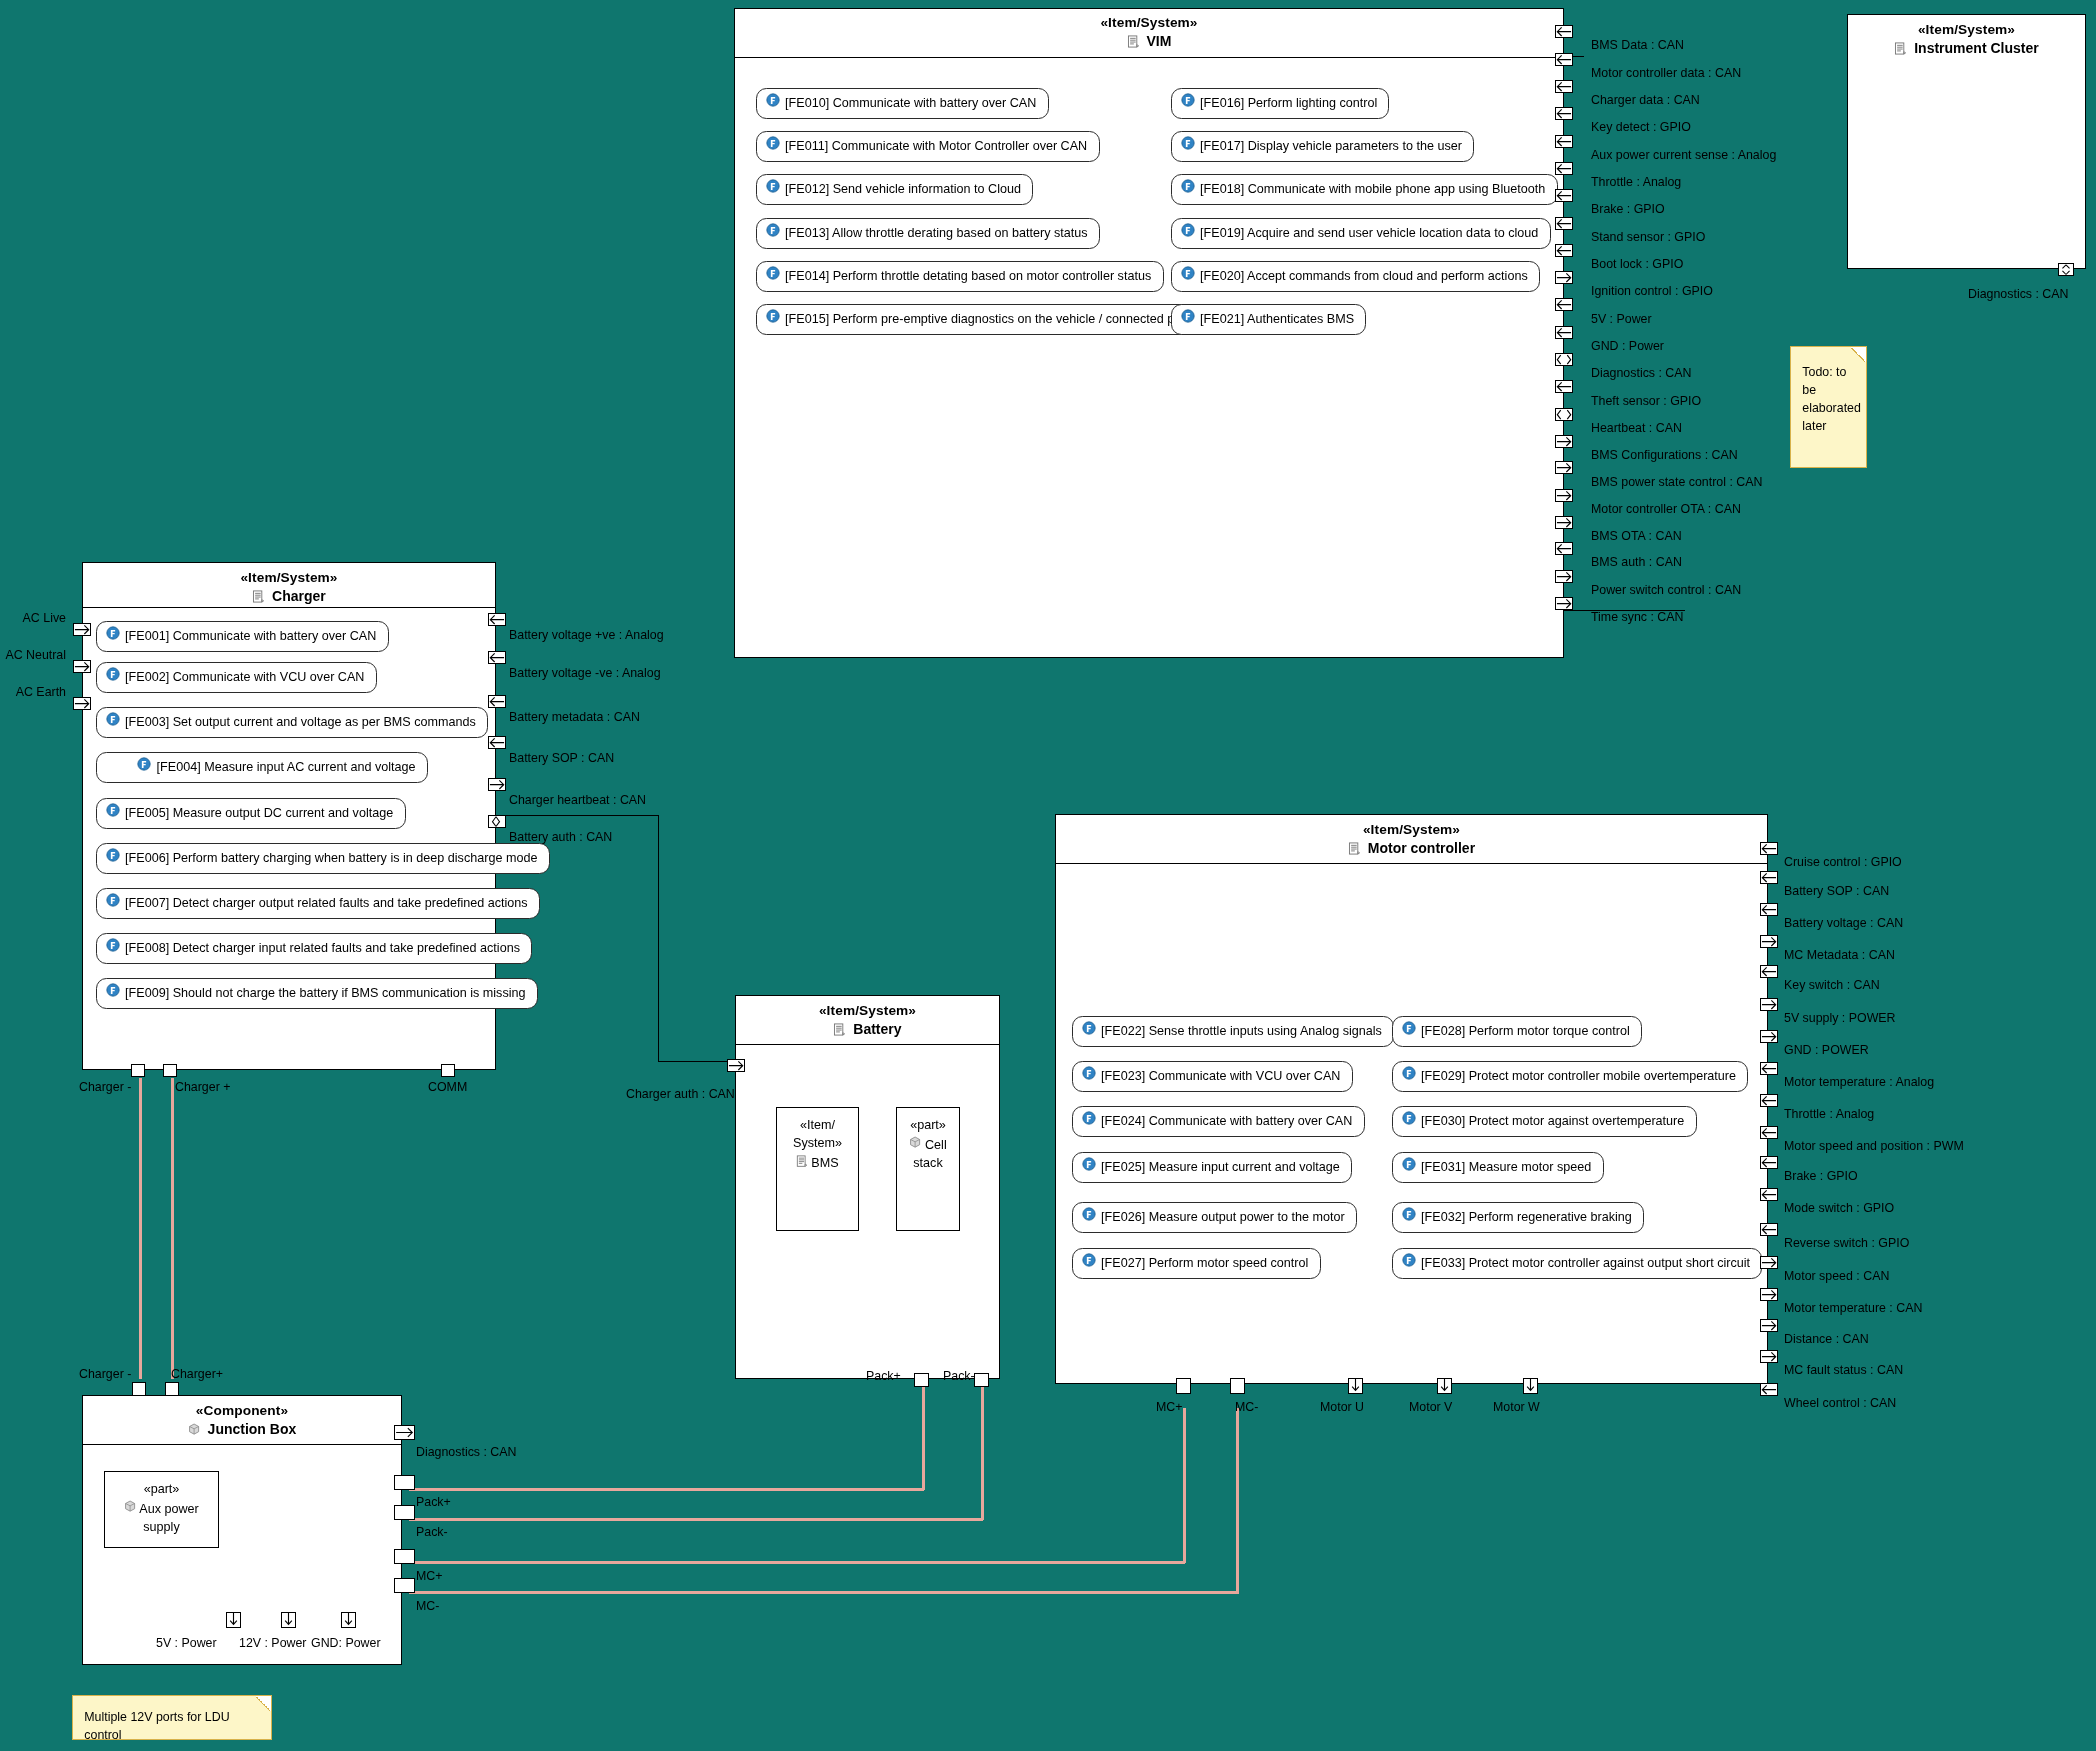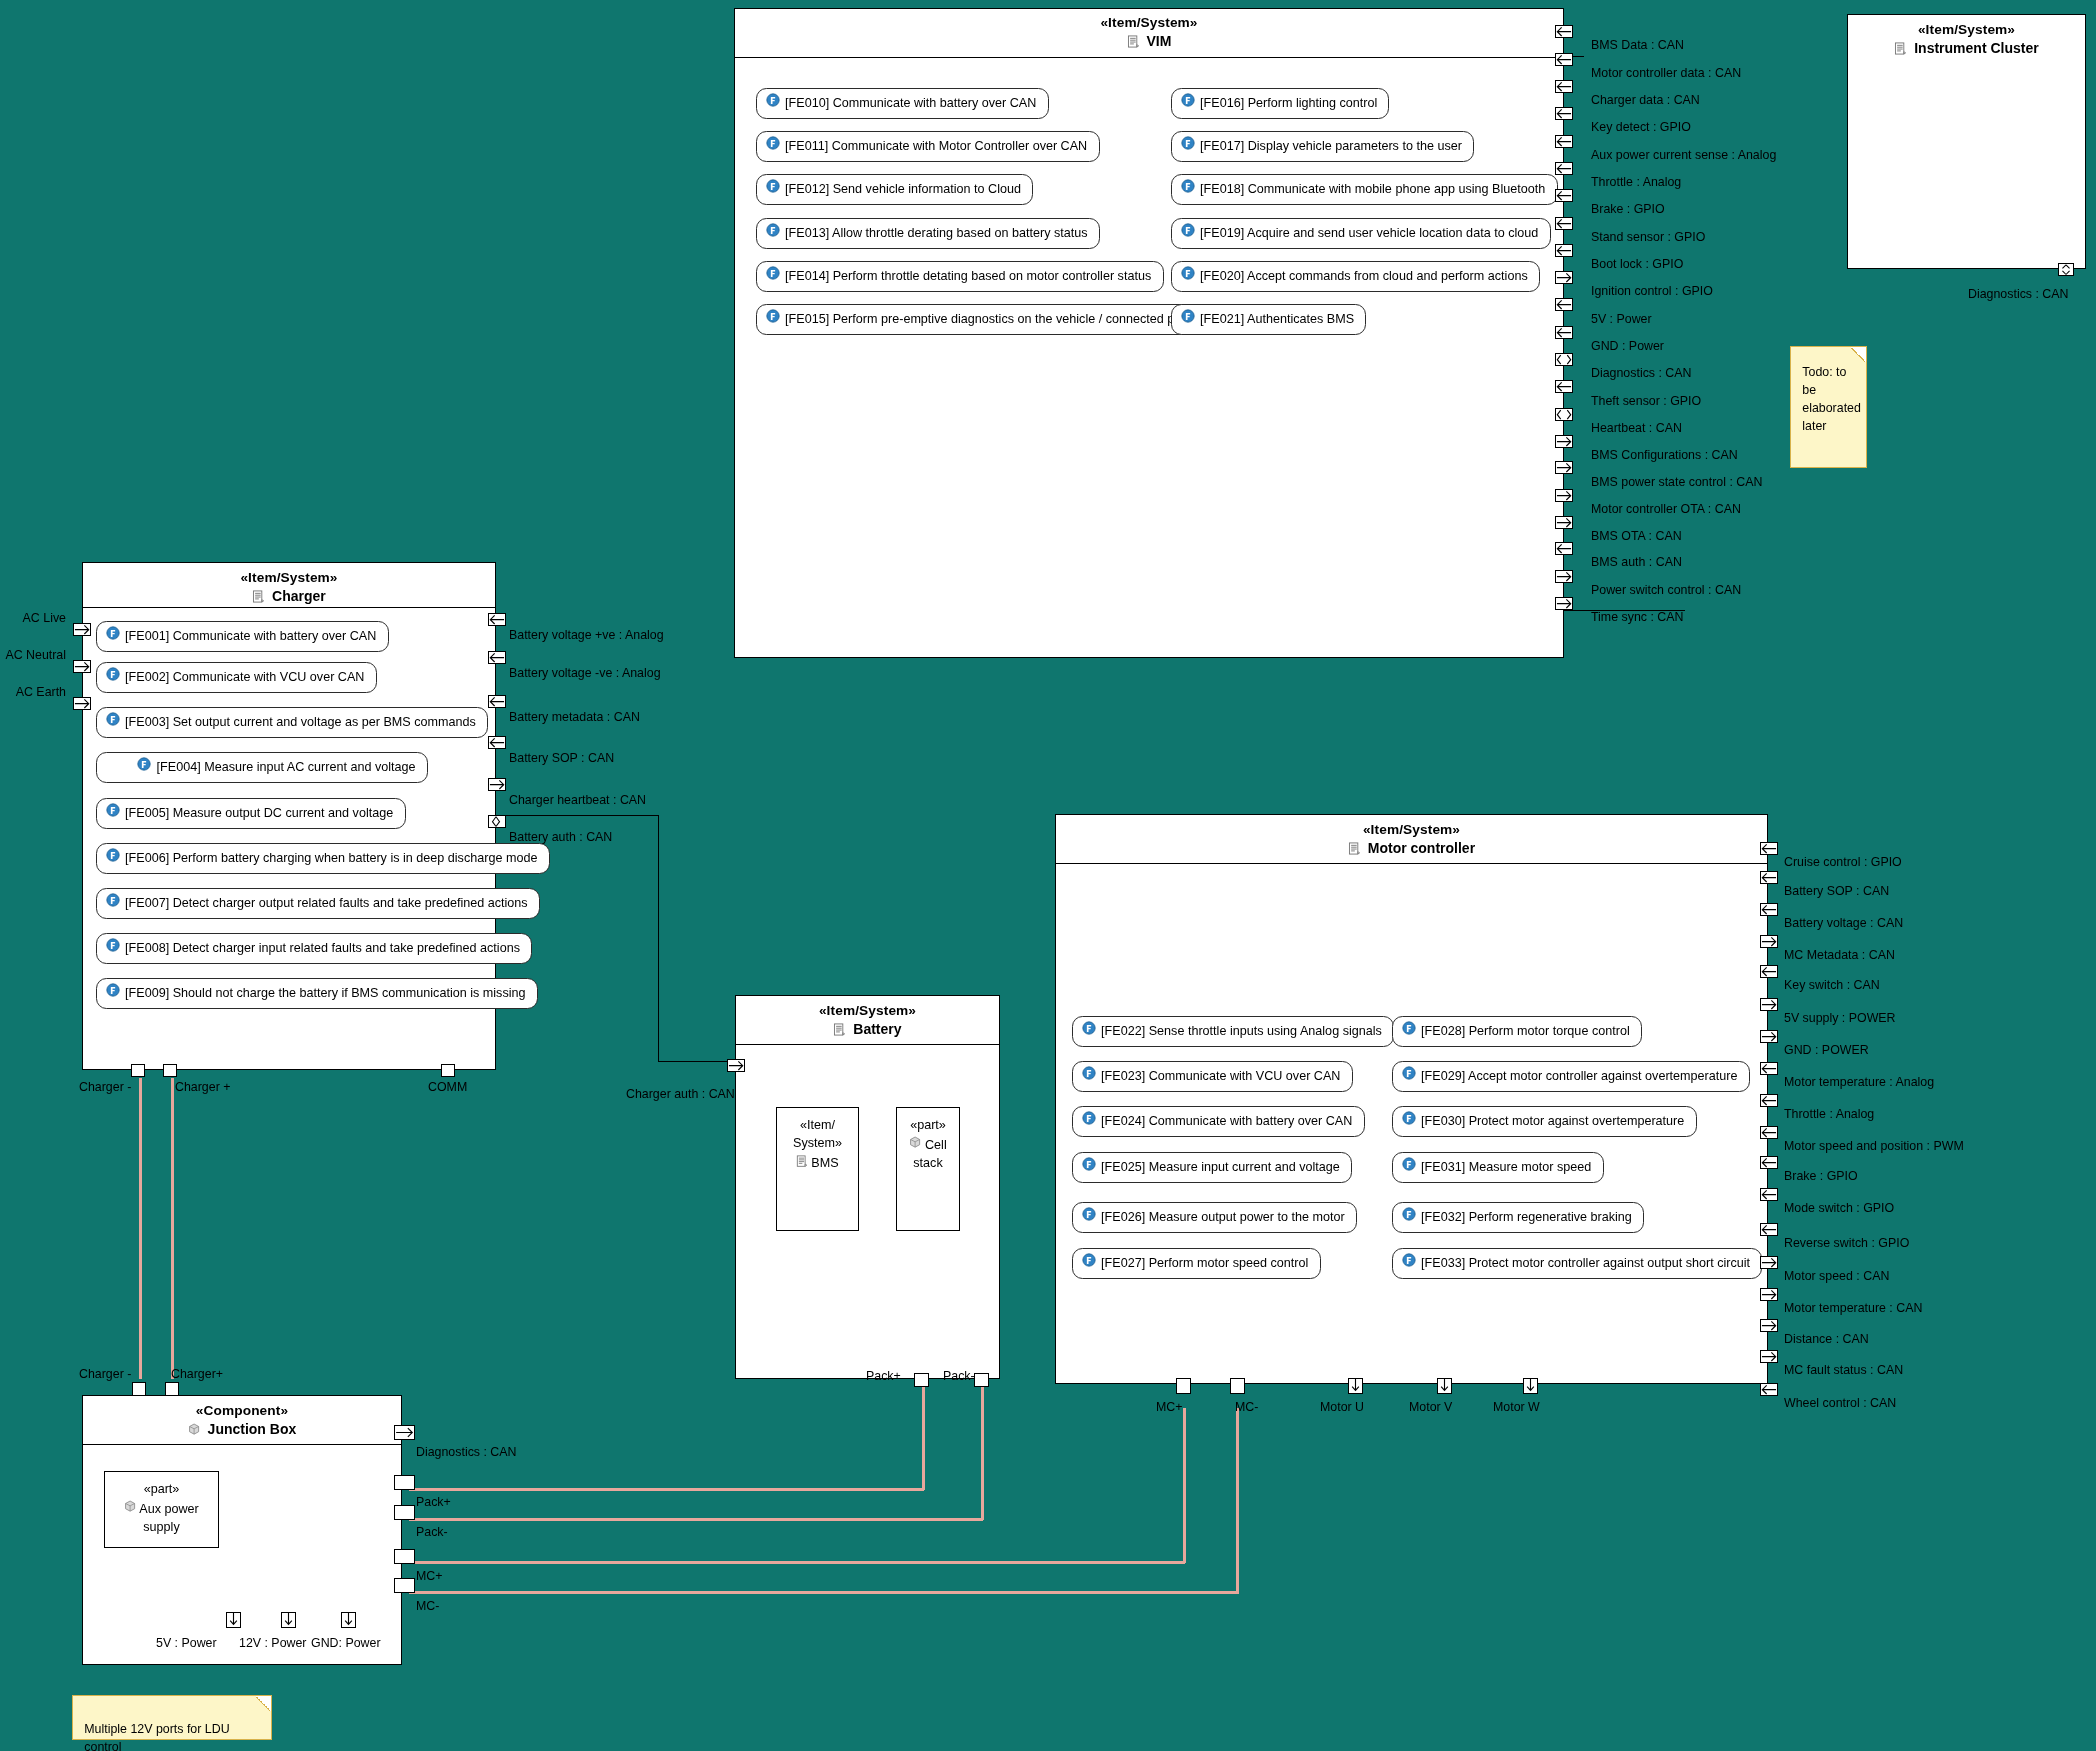--- a/index.html
+++ b/index.html
@@ -251,21 +251,21 @@
             </svg>
         </span><span>Aux power supply</span>
       </div>
     </div>
   </div>
 
   <div class="note" style="left:1790px;top:346px;width:77px;height:122px;">
     <div class="fold"></div>
     <span>Todo: to be elaborated later</span>
   </div>
-  <div class="note" style="left:72px;top:1695px;width:200px;height:45px;padding-top:25px;">
+  <div class="note" style="left:72px;top:1695px;width:200px;height:45px;padding-top:13px;">
     <div class="fold"></div>
     <span>Multiple 12V ports for LDU control</span>
   </div>
 
 <div class="fn" style="left: 756px; top: 88px;">
       <span class="fic"><svg width="14" height="14" viewBox="0 0 15 15">
           <circle cx="7.5" cy="7.5" r="6.6" fill="#2f83c5" stroke="#1d5f92" stroke-width="0.9"></circle>
           <path d="M5.2 4.3h4.6v1.5H7v1.6h2.3v1.5H7v2.8H5.2z" fill="#fff"></path>
         </svg></span>
       <span class="lbl">[FE010] Communicate with battery over CAN</span>
@@ -667,21 +667,21 @@
           <circle cx="7.5" cy="7.5" r="6.6" fill="#2f83c5" stroke="#1d5f92" stroke-width="0.9"></circle>
           <path d="M5.2 4.3h4.6v1.5H7v1.6h2.3v1.5H7v2.8H5.2z" fill="#fff"></path>
         </svg></span>
       <span class="lbl">[FE028] Perform motor torque control</span>
     </div>
     <div class="fn" style="left: 1392px; top: 1061px;">
       <span class="fic"><svg width="14" height="14" viewBox="0 0 15 15">
           <circle cx="7.5" cy="7.5" r="6.6" fill="#2f83c5" stroke="#1d5f92" stroke-width="0.9"></circle>
           <path d="M5.2 4.3h4.6v1.5H7v1.6h2.3v1.5H7v2.8H5.2z" fill="#fff"></path>
         </svg></span>
-      <span class="lbl">[FE029] Accept motor controller against overtemperature</span>
+      <span class="lbl">[FE029] Protect motor controller mobile overtemperature</span>
     </div>
     <div class="fn" style="left: 1392px; top: 1106px;">
       <span class="fic"><svg width="14" height="14" viewBox="0 0 15 15">
           <circle cx="7.5" cy="7.5" r="6.6" fill="#2f83c5" stroke="#1d5f92" stroke-width="0.9"></circle>
           <path d="M5.2 4.3h4.6v1.5H7v1.6h2.3v1.5H7v2.8H5.2z" fill="#fff"></path>
         </svg></span>
       <span class="lbl">[FE030] Protect motor against overtemperature</span>
     </div>
     <div class="fn" style="left: 1392px; top: 1152px;">
       <span class="fic"><svg width="14" height="14" viewBox="0 0 15 15">

